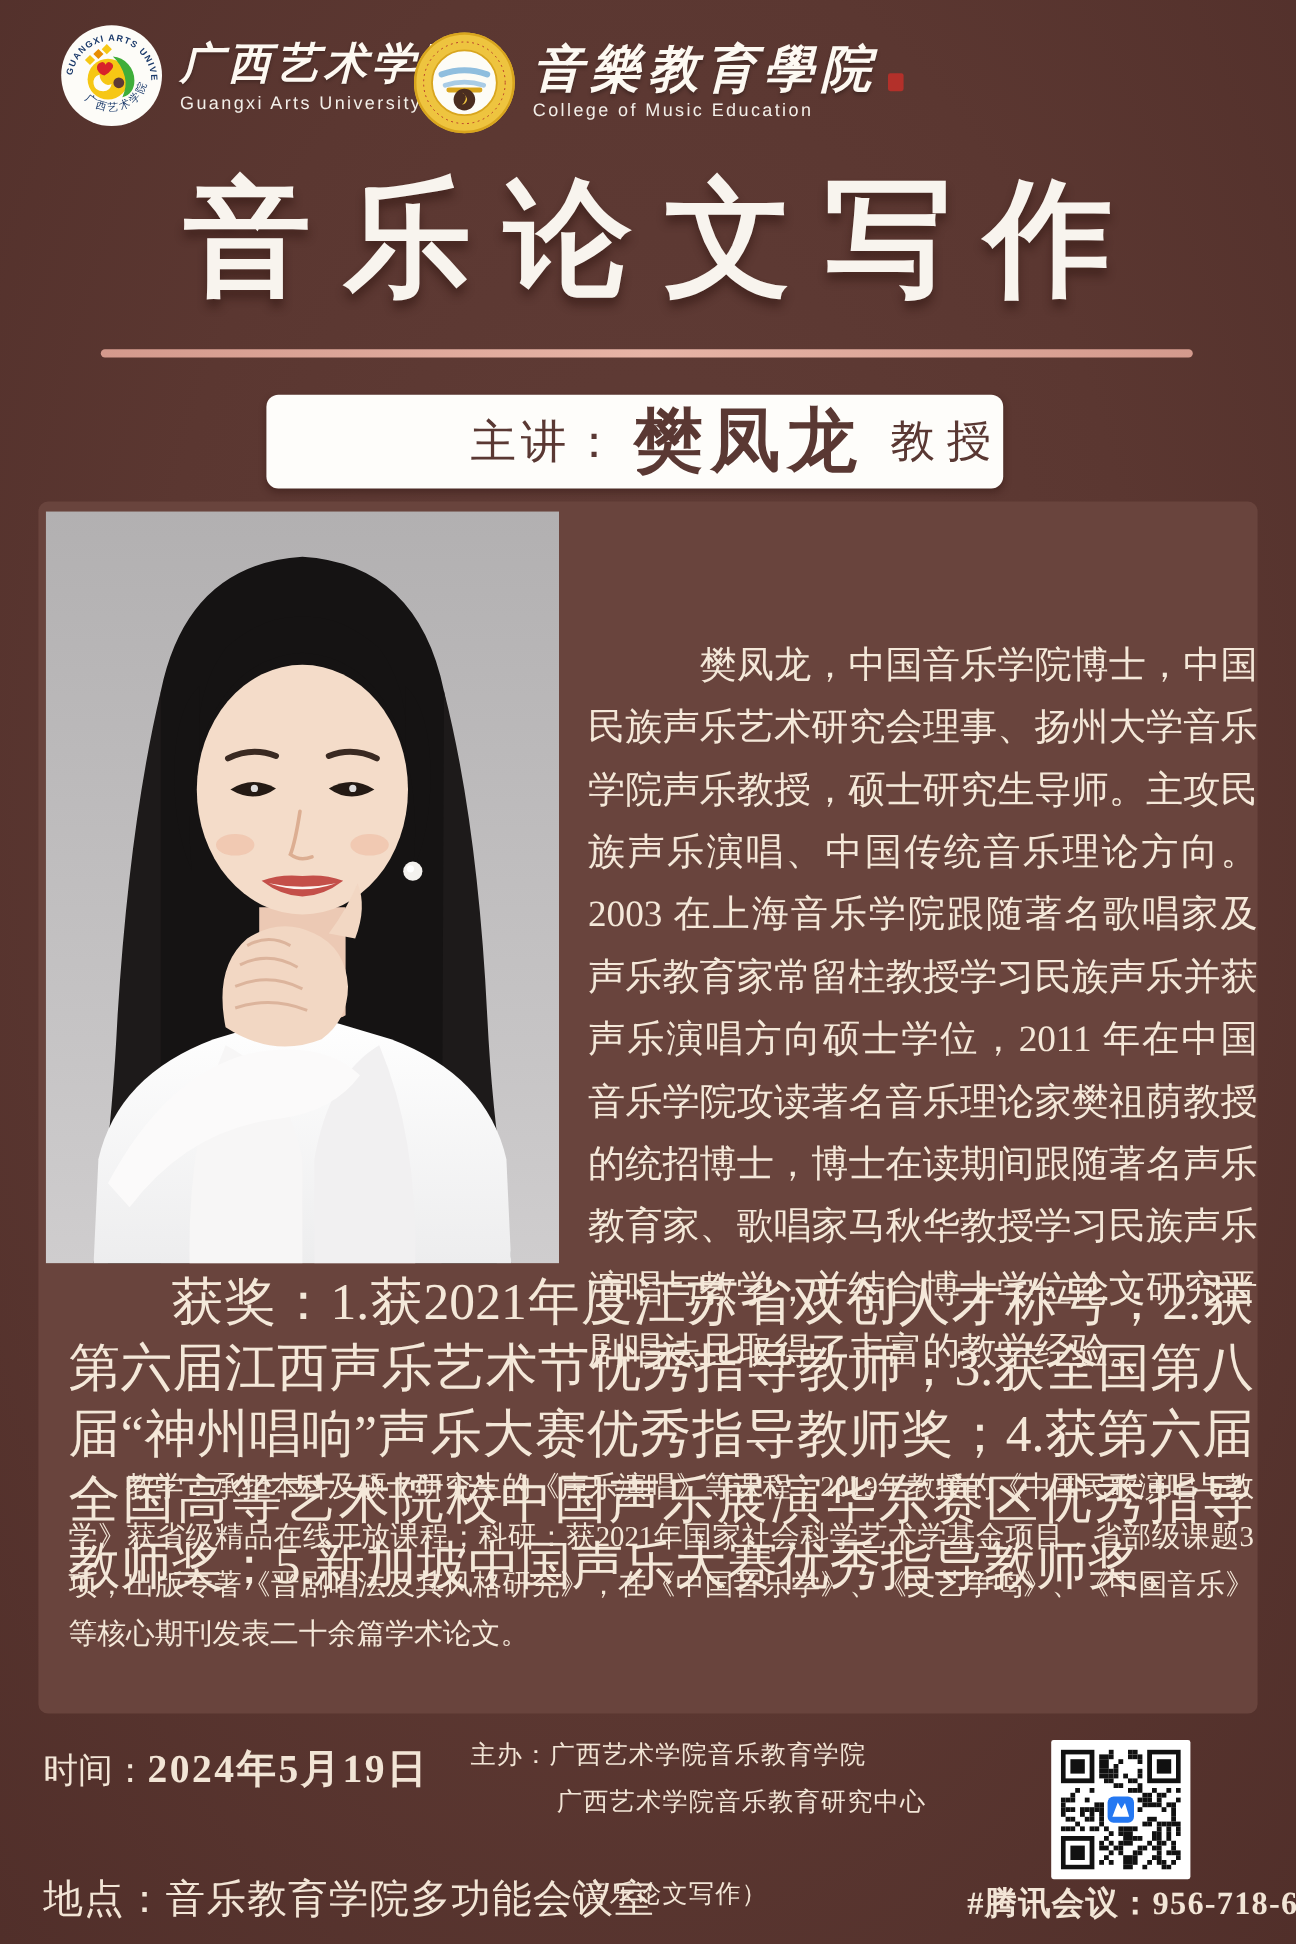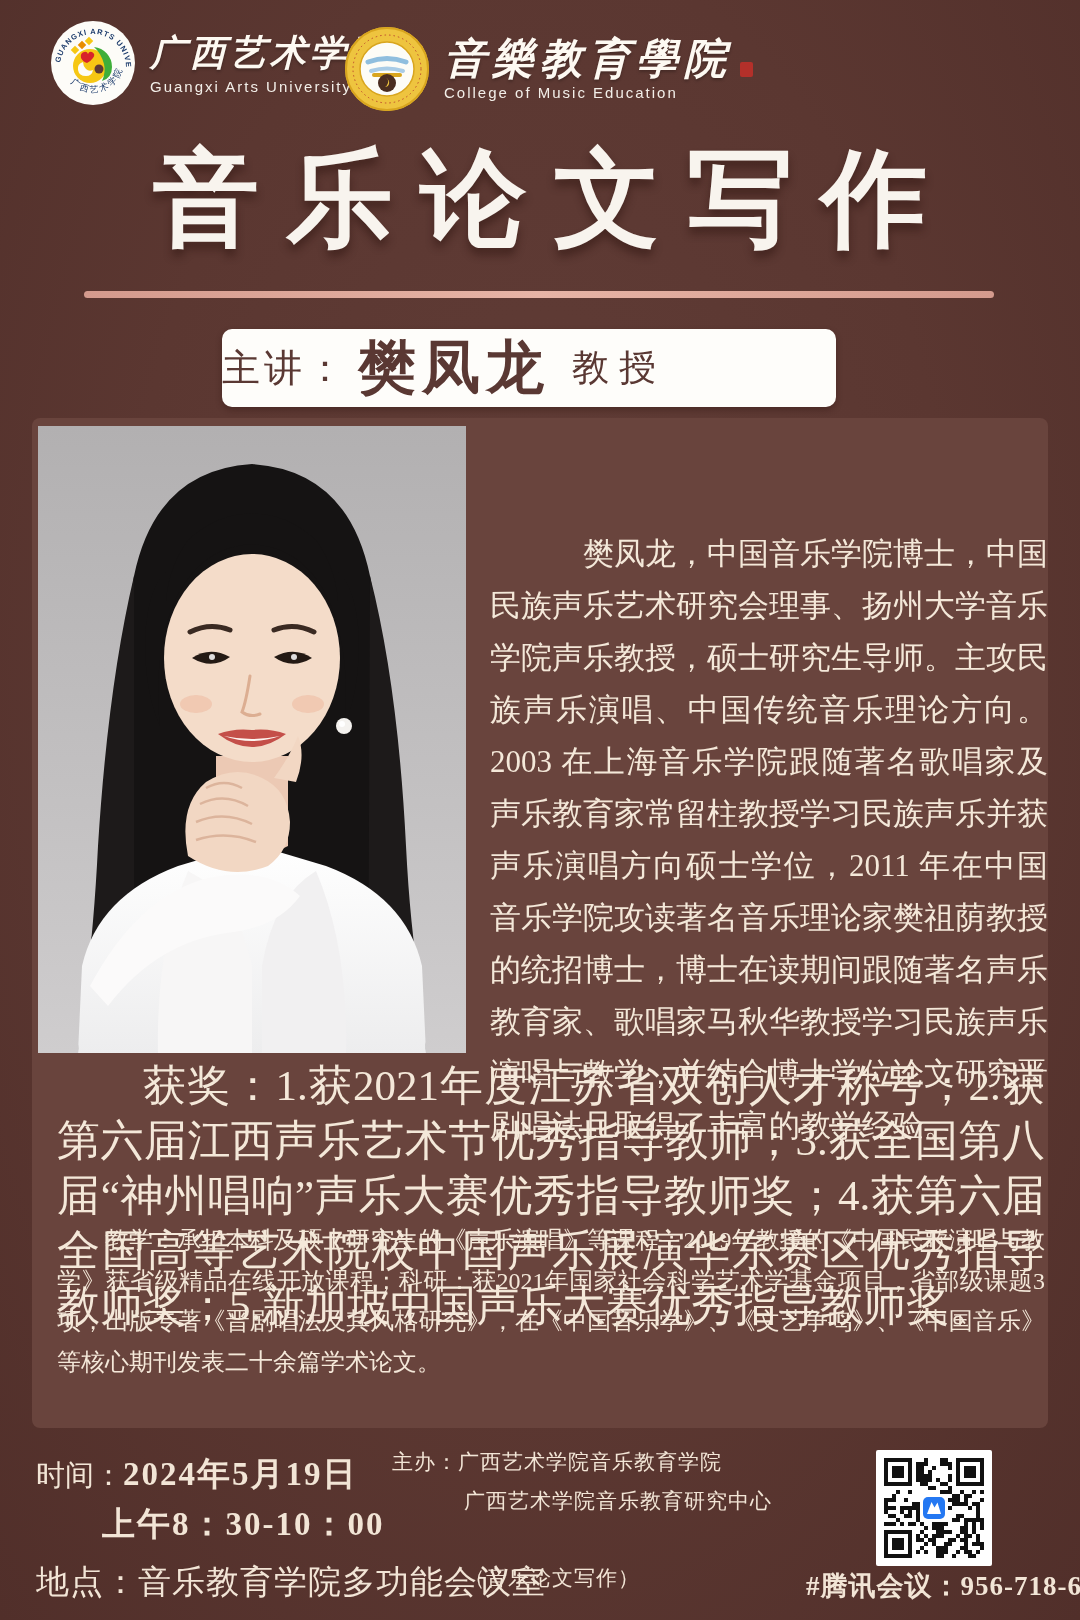--- a/index.html
+++ b/index.html
@@ -46,21 +46,21 @@
   }
   .divider{
     position:absolute;left:84px;top:291px;width:910px;height:7px;
     background:linear-gradient(90deg,#d49a8d,#e7b4a6,#d49a8d);
     border-radius:4px;
   }
   
   .speaker-box{
     position:absolute;left:222px;top:329px;width:614px;height:78px;
     background:#fefdfa;border-radius:10px;
-    display:flex;align-items:center;justify-content:flex-start;
+    display:flex;align-items:center;justify-content:flex-end;
     box-shadow:0 3px 6px rgba(40,15,12,.35);
     color:#5a3833;white-space:nowrap;
   }
   .speaker-prefix{font-size:38px;letter-spacing:4px;}
   .speaker-name{font-size:58px;font-weight:900;margin:0 22px 0 10px;letter-spacing:6px;}
   .speaker-suffix{font-size:37px;letter-spacing:10px;}
   
   .panel{
     position:absolute;left:32px;top:418px;width:1016px;height:1010px;
     background:#69443d;border-radius:8px;
@@ -221,21 +221,20 @@
     </svg>
   </div>
 
   <div class="body-text bio">樊凤龙，中国音乐学院博士，中国民族声乐艺术研究会理事、扬州大学音乐学院声乐教授，硕士研究生导师。主攻民族声乐演唱、中国传统音乐理论方向。2003 在上海音乐学院跟随著名歌唱家及声乐教育家常留柱教授学习民族声乐并获声乐演唱方向硕士学位，2011 年在中国音乐学院攻读著名音乐理论家樊祖荫教授的统招博士，博士在读期间跟随著名声乐教育家、歌唱家马秋华教授学习民族声乐演唱与教学，并结合博士学位论文研究晋剧唱法且取得了丰富的教学经验。</div>
   <div class="body-text awards">获奖：1.获2021年度江苏省双创人才称号；2.获第六届江西声乐艺术节优秀指导教师；3.获全国第八届“神州唱响”声乐大赛优秀指导教师奖；4.获第六届全国高等艺术院校中国声乐展演华东赛区优秀指导教师奖；5.新加坡中国声乐大赛优秀指导教师奖。</div>
   <div class="body-text teaching">教学：承担本科及硕士研究生的《声乐演唱》等课程；2019年教授的《中国民歌演唱与教学》获省级精品在线开放课程；科研：获2021年国家社会科学艺术学基金项目，省部级课题3项，出版专著《晋剧唱法及其风格研究》，在《中国音乐学》、《文艺争鸣》、《中国音乐》等核心期刊发表二十余篇学术论文。</div>
 
   <div class="footer-text time-row">
     <span>时间：</span><span class="time-value">2024年5月19日</span>
   </div>
-  <div class="footer-text time-range">上午8：30-10：00</div>
   <div class="footer-text place-row">
     <span>地点：</span><span>音乐教育学院多功能会议室</span>
   </div>
 
   <div class="footer-text org-line org-l1">
     <span>主办：</span><span>广西艺术学院音乐教育学院</span>
   </div>
   <div class="footer-text org-line org-l2">广西艺术学院音乐教育研究中心</div>
   <div class="footer-text org-line org-l4">（音乐论文写作）</div>
 

